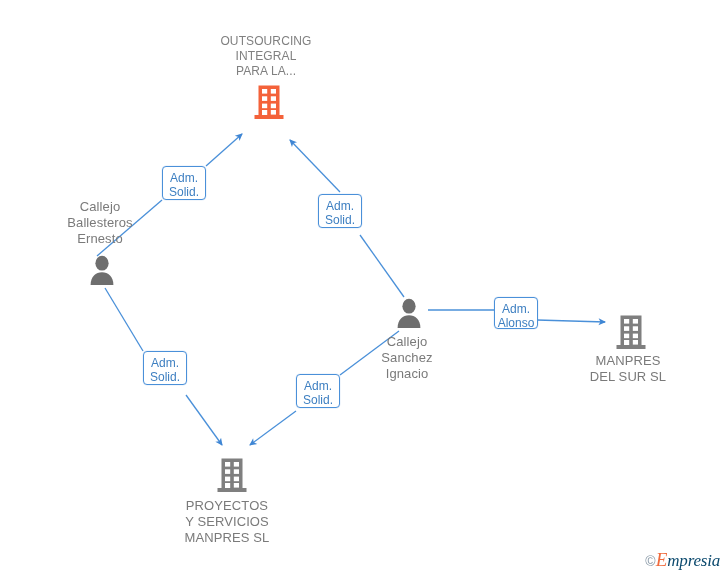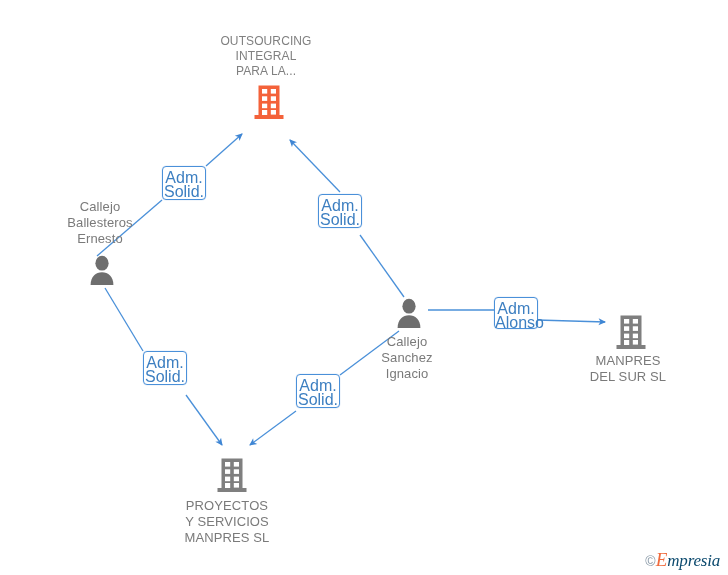--- a/index.html
+++ b/index.html
@@ -39,21 +39,21 @@
     font-size: 12px;
     line-height: 15px;
   }
   .edge-label {
     position: absolute;
     box-sizing: border-box;
     background: #ffffff;
     border: 1.6px solid #4a90d9;
     border-radius: 4px;
     color: #3d7fc1;
-    font-size: 16px;
+    font-size: 12px;
     line-height: 14px;
     text-align: center;
     padding-top: 4px;
     font-family: "Liberation Sans", sans-serif;
     box-shadow: 0 0 0 0.5px rgba(74,144,217,0.15);
   }
   .edge-label span {
     display: block;
   }
   .icon-wrap {

